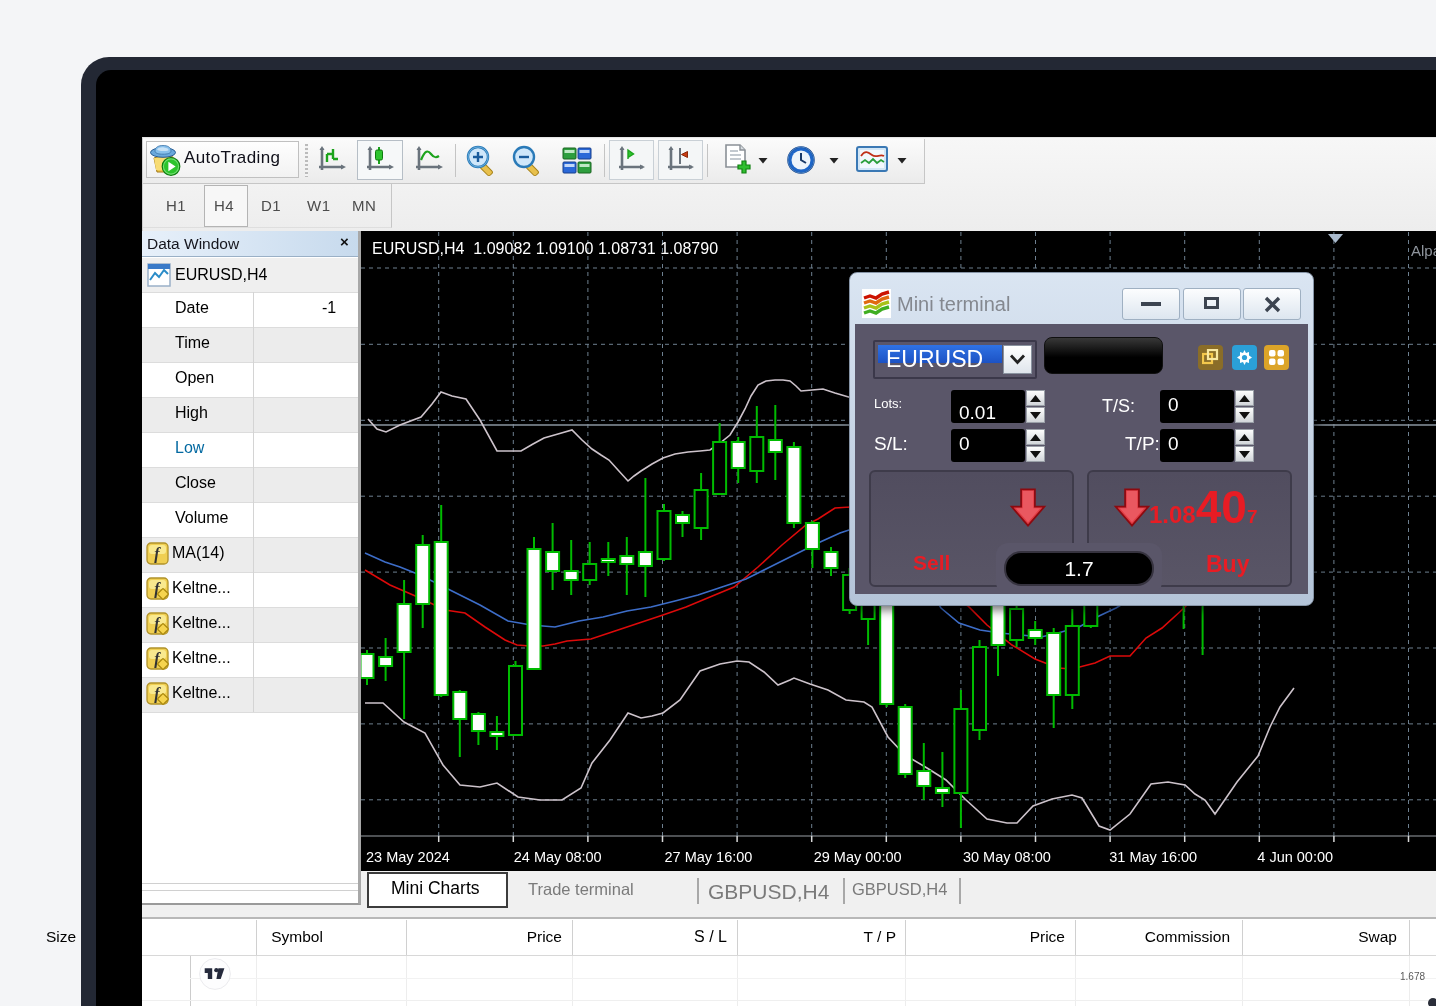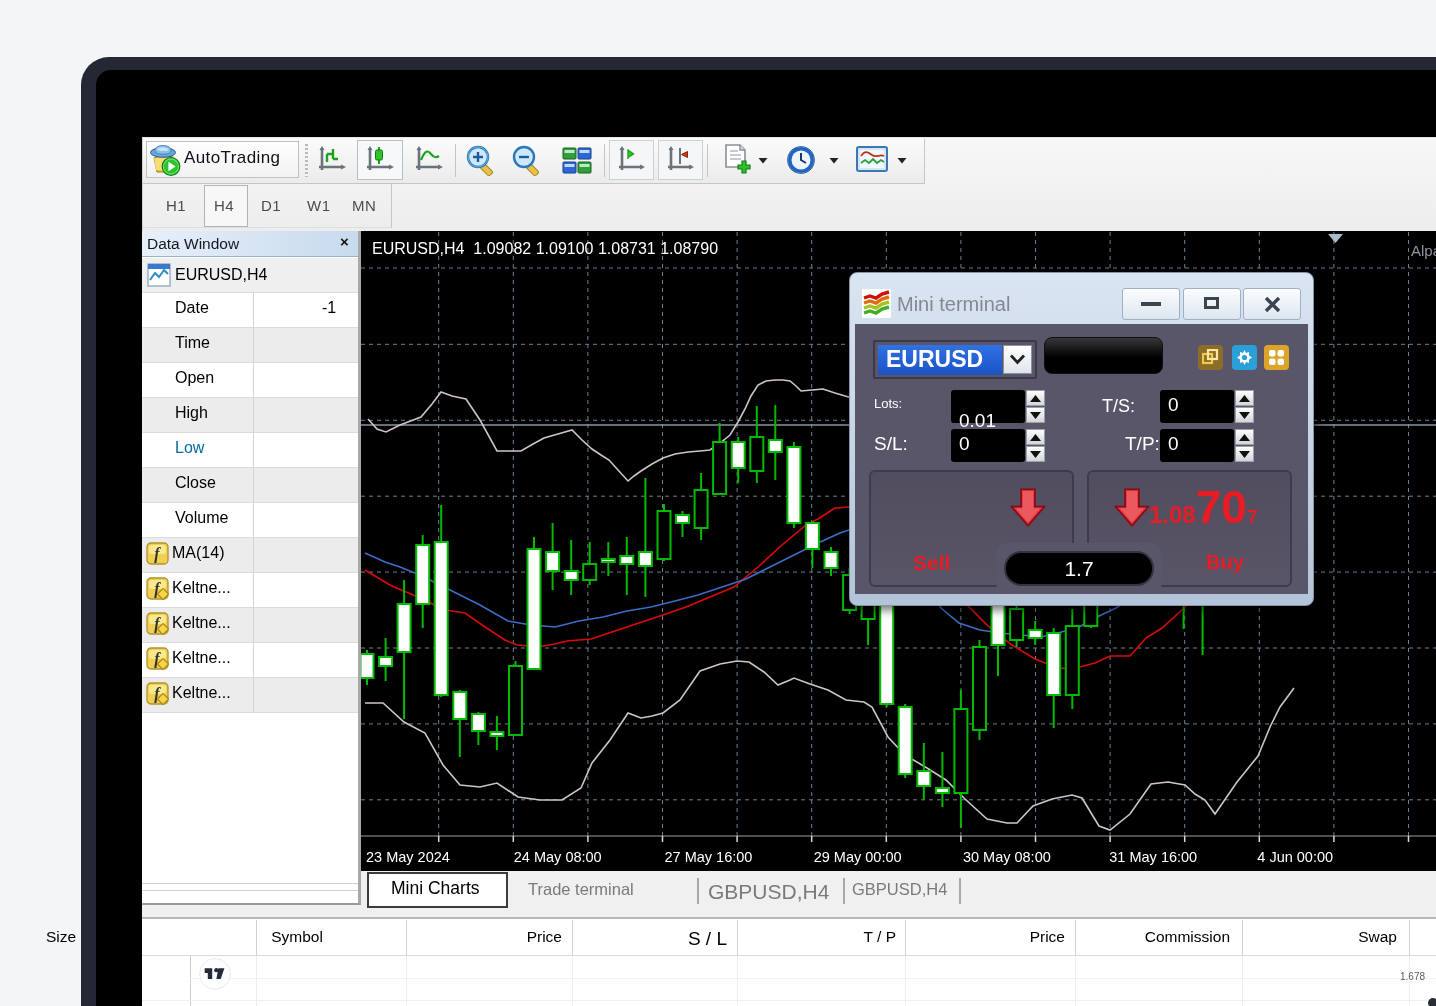--- a/index.html
+++ b/index.html
@@ -356,21 +356,21 @@
 <div class="abs" style="left:697px;top:878px;width:2px;height:26px;background:#a8a8a8"></div>
 <div class="abs" style="left:708px;top:880px;font-size:21px;color:#7a7a7a">GBPUSD,H4</div>
 <div class="abs" style="left:843px;top:878px;width:2px;height:26px;background:#a8a8a8"></div>
 <div class="abs" style="left:852px;top:880px;font-size:16.5px;color:#7a7a7a">GBPUSD,H4</div>
 <div class="abs" style="left:959px;top:878px;width:2px;height:26px;background:#a8a8a8"></div>
 <div class="abs" style="left:142px;top:917px;width:1294px;height:2px;background:#b8b8b8"></div>
 <div class="abs" style="left:142px;top:919px;width:1294px;height:87px;background:#fff"></div>
 <div class="abs" style="left:46px;top:928px;width:200px;text-align:left;font-size:15.5px;color:#000">Size</div>
 <div class="abs" style="left:197px;top:928px;width:200px;text-align:center;font-size:15.5px;color:#000">Symbol</div>
 <div class="abs" style="left:362px;top:928px;width:200px;text-align:right;font-size:15.5px;color:#000">Price</div>
-<div class="abs" style="left:527px;top:928px;width:200px;text-align:right;font-size:19px;color:#000">S / L</div>
+<div class="abs" style="left:527px;top:928px;width:200px;text-align:right;font-size:16px;color:#000">S / L</div>
 <div class="abs" style="left:696px;top:928px;width:200px;text-align:right;font-size:15.5px;color:#000">T / P</div>
 <div class="abs" style="left:865px;top:928px;width:200px;text-align:right;font-size:15.5px;color:#000">Price</div>
 <div class="abs" style="left:1030px;top:928px;width:200px;text-align:right;font-size:15.5px;color:#000">Commission</div>
 <div class="abs" style="left:1197px;top:928px;width:200px;text-align:right;font-size:15.5px;color:#000">Swap</div>
 <div class="abs" style="left:256px;top:920px;width:1px;height:36px;background:#d0d0d0"></div>
 <div class="abs" style="left:256px;top:956px;width:1px;height:50px;background:#ededed"></div>
 <div class="abs" style="left:406px;top:920px;width:1px;height:36px;background:#d0d0d0"></div>
 <div class="abs" style="left:406px;top:956px;width:1px;height:50px;background:#ededed"></div>
 <div class="abs" style="left:572px;top:920px;width:1px;height:36px;background:#d0d0d0"></div>
 <div class="abs" style="left:572px;top:956px;width:1px;height:50px;background:#ededed"></div>
@@ -410,21 +410,21 @@
 <div class="abs" style="left:1243px;top:288px;width:58px;height:32px;background:linear-gradient(#fcfdfe,#dde6ef);border:1px solid #9fb0c2;border-radius:3px"></div>
 <div class="abs" style="left:1141px;top:302px;width:20px;height:4px;background:#3c4450"></div>
 <div class="abs" style="left:1204px;top:297px;width:15px;height:12px;border:3px solid #3c4450"></div>
 <svg class="abs" style="left:1264px;top:296px" width="17" height="17" viewBox="0 0 17 17">
       <path d="M2 2 L15 15 M15 2 L2 15" stroke="#3c4450" stroke-width="3.4"></path>
     </svg>
 
 <div class="abs" style="left:855px;top:324px;width:453px;height:270px;background:#5a5669"></div>
 
 <div class="abs" style="left:873px;top:340px;width:164px;height:39px;background:#5a5669;border:2px solid #3b384a;border-radius:2px"></div>
-<div class="abs" style="left:878px;top:345px;width:124px;height:30px;background:linear-gradient(#2f72e4,#1c52c4);color:#fff;font-size:23px;font-weight:bold;padding:0 0 0 8px;line-height:29px">EURUSD</div>
+<div class="abs" style="left:878px;top:345px;width:124px;height:18px;background:linear-gradient(#2f72e4,#1c52c4);color:#fff;font-size:23px;font-weight:normal;padding:0 0 0 8px;line-height:29px">EURUSD</div>
 <div class="abs" style="left:1003px;top:345px;width:29px;height:29px;background:linear-gradient(#ffffff,#dfe5ec);border:1px solid #8a93a0"></div>
 <svg class="abs" style="left:1009px;top:354px" width="17" height="11" viewBox="0 0 17 11">
       <path d="M2 1.5 L8.5 8.5 L15 1.5" stroke="#222" stroke-width="2.8" fill="none"></path>
     </svg>
 <div class="abs" style="left:1044px;top:337px;width:119px;height:37px;border-radius:8px;background:linear-gradient(#383838,#000 55%);border:1px solid #101010"></div>
 
 <div class="abs" style="left:1198px;top:345px;width:25px;height:25px;border-radius:4px;background:#8a6d28"></div>
 <svg class="abs" style="left:1202px;top:349px" width="17" height="17" viewBox="0 0 17 17">
       <rect x="1" y="5" width="9" height="9" fill="none" stroke="#f4c84c" stroke-width="2.2"></rect>
       <rect x="6" y="1" width="9" height="9" fill="none" stroke="#f8e8a0" stroke-width="2.2"></rect>
@@ -439,21 +439,21 @@
       <rect x="1" y="1" width="6.5" height="6.5" rx="2" fill="#fff"></rect>
       <rect x="9.5" y="1" width="6.5" height="6.5" rx="2" fill="#fff"></rect>
       <rect x="1" y="9.5" width="6.5" height="6.5" rx="2" fill="#fff"></rect>
       <rect x="9.5" y="9.5" width="6.5" height="6.5" rx="2" fill="#fff"></rect>
     </svg>
 
 <div class="abs" style="left:874px;top:396px;font-size:13px;color:#fff">Lots:</div>
 <div class="abs" style="left:874px;top:433px;font-size:19px;color:#fff">S/L:</div>
 <div class="abs" style="left:1102px;top:396px;font-size:18px;color:#fff">T/S:</div>
 <div class="abs" style="left:1125px;top:433px;font-size:19px;color:#fff">T/P:</div>
-<div class="abs" style="left:951px;top:390px;width:74px;height:33px;background:#000;border-radius:3px;color:#fff;font-size:19px;padding:20px 0 0 8px">0.01</div><div class="abs" style="left:1026px;top:390px;width:19px;height:16px;background:linear-gradient(#fdfdfd,#d2d6da);border:1px solid #9aa0a8"></div>
+<div class="abs" style="left:951px;top:390px;width:74px;height:33px;background:#000;border-radius:3px;color:#fff;font-size:19px;padding:12px 0 0 8px">0.01</div><div class="abs" style="left:1026px;top:390px;width:19px;height:16px;background:linear-gradient(#fdfdfd,#d2d6da);border:1px solid #9aa0a8"></div>
 <svg class="abs" style="left:1030px;top:395px" width="11" height="7" viewBox="0 0 11 7">
       <path d="M5.5 0 L11 7 L0 7 Z" fill="#111"></path>
     </svg>
 <div class="abs" style="left:1026px;top:407px;width:19px;height:16px;background:linear-gradient(#fdfdfd,#d2d6da);border:1px solid #9aa0a8"></div>
 <svg class="abs" style="left:1030px;top:412px" width="11" height="7" viewBox="0 0 11 7">
       <path d="M5.5 7 L11 0 L0 0 Z" fill="#111"></path>
     </svg><div class="abs" style="left:951px;top:429px;width:74px;height:33px;background:#000;border-radius:3px;color:#fff;font-size:19px;padding:4px 0 0 8px">0</div><div class="abs" style="left:1026px;top:429px;width:19px;height:16px;background:linear-gradient(#fdfdfd,#d2d6da);border:1px solid #9aa0a8"></div>
 <svg class="abs" style="left:1030px;top:434px" width="11" height="7" viewBox="0 0 11 7">
       <path d="M5.5 0 L11 7 L0 7 Z" fill="#111"></path>
     </svg>
@@ -470,25 +470,25 @@
     </svg><div class="abs" style="left:1160px;top:429px;width:74px;height:33px;background:#000;border-radius:3px;color:#fff;font-size:19px;padding:4px 0 0 8px">0</div><div class="abs" style="left:1235px;top:429px;width:19px;height:16px;background:linear-gradient(#fdfdfd,#d2d6da);border:1px solid #9aa0a8"></div>
 <svg class="abs" style="left:1239px;top:434px" width="11" height="7" viewBox="0 0 11 7">
       <path d="M5.5 0 L11 7 L0 7 Z" fill="#111"></path>
     </svg>
 <div class="abs" style="left:1235px;top:446px;width:19px;height:16px;background:linear-gradient(#fdfdfd,#d2d6da);border:1px solid #9aa0a8"></div>
 <svg class="abs" style="left:1239px;top:451px" width="11" height="7" viewBox="0 0 11 7">
       <path d="M5.5 7 L11 0 L0 0 Z" fill="#111"></path>
     </svg>
 <div class="abs" style="left:869px;top:470px;width:205px;height:117px;background:linear-gradient(#514d5f,#595566);border:2px solid #3e3b4a;border-radius:6px"></div>
 <div class="abs" style="left:1087px;top:470px;width:205px;height:117px;background:linear-gradient(#514d5f,#595566);border:2px solid #3e3b4a;border-radius:6px"></div>
-<div class="abs" style="left:1149px;top:484px;font-size:24px;line-height:46px;color:#e81c24;font-weight:bold">1.08<span style="font-size:46px">70</span><span style="font-size:19px">7</span></div>
+<div class="abs" style="left:1149px;top:484px;font-size:24px;line-height:46px;color:#e81c24;font-weight:bold">1.08<span style="font-size:46px">40</span><span style="font-size:19px">7</span></div>
 <svg class="abs" style="left:1009px;top:487px" width="38" height="41" viewBox="0 0 44 46">
  <path d="M14 2 L30 2 L30 22 L41 22 L22 44 L3 22 L14 22 Z" fill="#e23c44" stroke="#8c0a10" stroke-width="2"></path>
  <path d="M16 4 L28 4 L28 24 L36 24 L22 40 L8 24 L16 24 Z" fill="#f07078" opacity=".55"></path>
 </svg>
 <svg class="abs" style="left:1113px;top:487px" width="38" height="41" viewBox="0 0 44 46">
  <path d="M14 2 L30 2 L30 22 L41 22 L22 44 L3 22 L14 22 Z" fill="#e23c44" stroke="#8c0a10" stroke-width="2"></path>
  <path d="M16 4 L28 4 L28 24 L36 24 L22 40 L8 24 L16 24 Z" fill="#f07078" opacity=".55"></path>
 </svg>
 <div class="abs" style="left:913px;top:551px;font-size:21px;color:#e81c24;font-weight:bold">Sell</div>
-<div class="abs" style="left:1206px;top:551px;font-size:20px;color:#e81c24;font-weight:bold">Buy</div>
+<div class="abs" style="left:1206px;top:551px;font-size:23px;color:#e81c24;font-weight:bold">Buy</div>
 <div class="abs" style="left:996px;top:543px;width:166px;height:51px;background:#5a5669;border-radius:12px"></div>
 <div class="abs" style="left:1004px;top:551px;width:150px;height:35px;background:#000;border:2px solid #36333f;border-radius:17px;color:#fff;font-size:21px;text-align:center;padding-top:4px">1.7</div>
 </div>
 </body></html>

